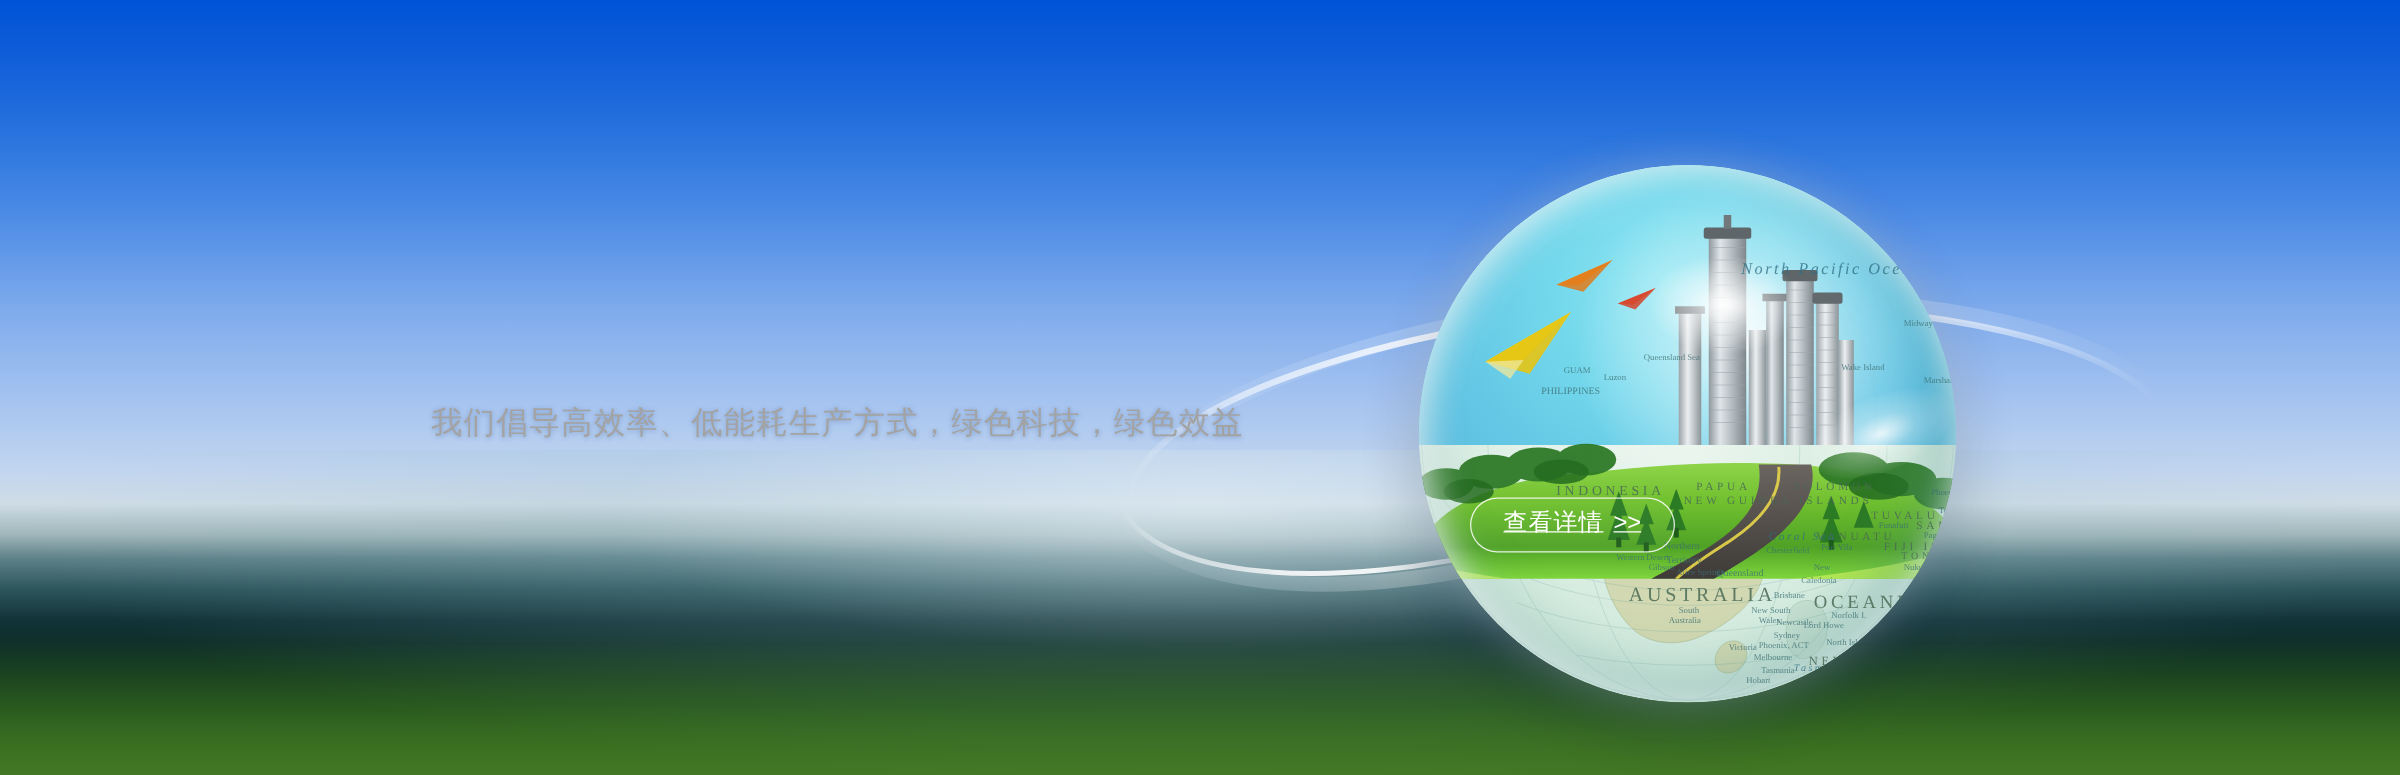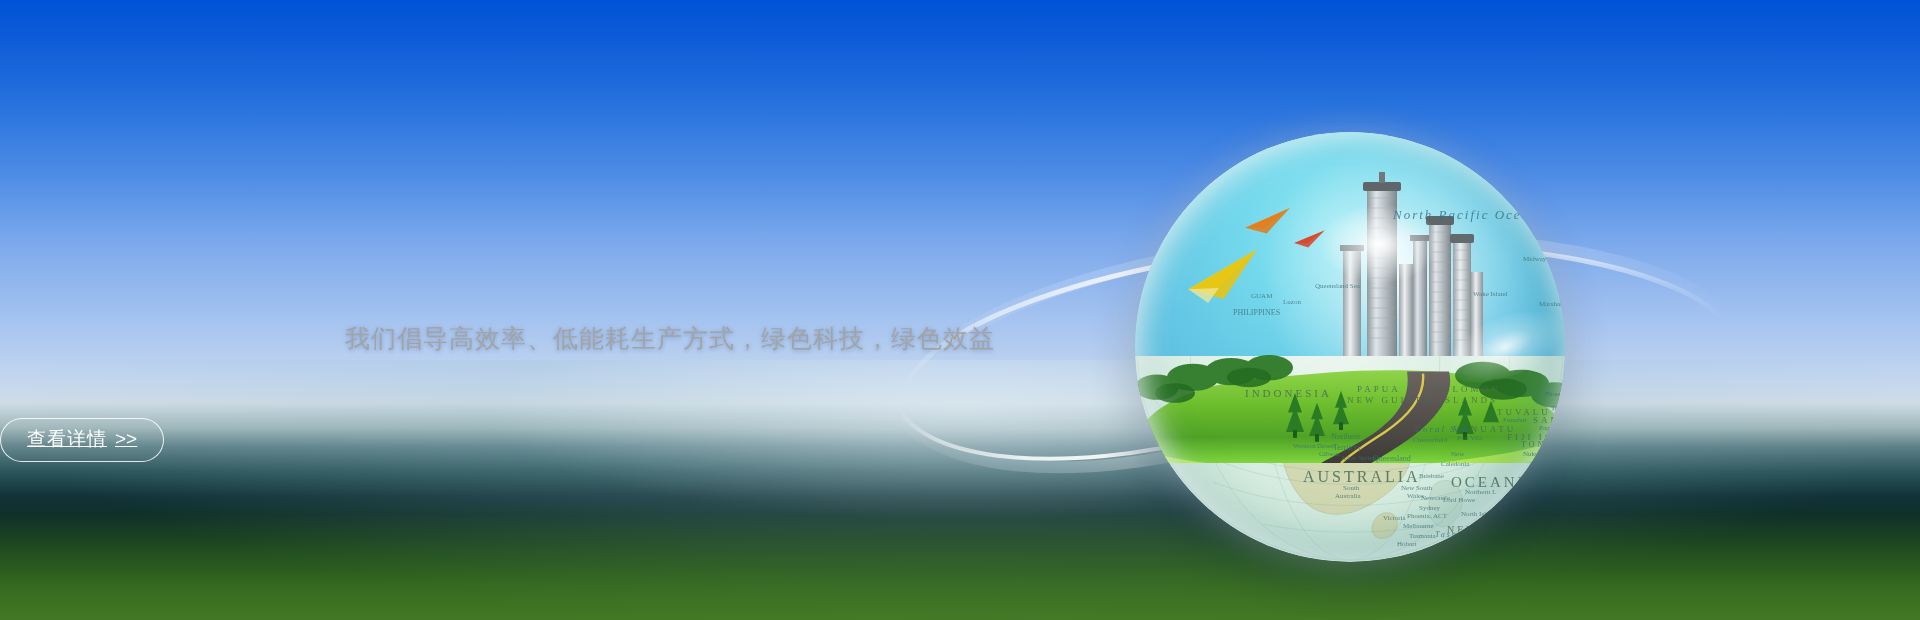--- a/index.html
+++ b/index.html
@@ -222,23 +222,23 @@
     font-size: 25px;
     line-height: 36px;
     letter-spacing: 1px;
     font-weight: 400;
     text-shadow: 0 1px 4px rgba(20,60,120,0.30);
     pointer-events: auto;
   }
   .cta-row {
     position: absolute;
     left: 0;
-    top: 418px;
+    top: 398px;
     width: 1340px;
-    text-align: left;
+    text-align: right;
     pointer-events: auto;
   }
   .cta {
     display: inline-block;
     box-sizing: border-box;
     min-width: 140px;
     padding: 9px 26px 11px;
     border: 1px solid rgba(255,255,255,0.85);
     border-radius: 22px;
     color: #ffffff;
@@ -490,21 +490,21 @@
           <span class="map-label" style="left: 266px; top: 352px; font-size: 7px;">New South</span>
           <span class="map-label" style="left: 272px; top: 360px; font-size: 7px;">Wales</span>
           <span class="map-label" style="left: 208px; top: 352px; font-size: 7px;">South</span>
           <span class="map-label" style="left: 200px; top: 360px; font-size: 7px;">Australia</span>
           <span class="map-label" style="left: 286px; top: 362px; font-size: 7px;">Newcastle</span>
           <span class="map-label" style="left: 284px; top: 372px; font-size: 7px;">Sydney</span>
           <span class="map-label" style="left: 272px; top: 380px; font-size: 7px;">Phoenix, ACT</span>
           <span class="map-label" style="left: 248px; top: 382px; font-size: 7px;">Victoria</span>
           <span class="map-label" style="left: 268px; top: 390px; font-size: 7px;">Melbourne</span>
           <span class="map-label big" style="left: 316px; top: 342px; font-size: 15px;">OCEANIA</span>
-          <span class="map-label" style="left: 330px; top: 356px; font-size: 7px;">Northern I.</span>
+          <span class="map-label" style="left: 330px; top: 356px; font-size: 7px;">Norfolk I.</span>
           <span class="map-label" style="left: 308px; top: 364px; font-size: 7px;">Lord Howe</span>
           <span class="map-label" style="left: 326px; top: 378px; font-size: 7px;">North Island</span>
           <span class="map-label big" style="left: 312px; top: 392px; font-size: 10px;">NEW ZEALAND</span>
           <span class="map-label ocean" style="left: 300px; top: 398px; font-size: 8px;">Tasman Sea</span>
           <span class="map-label" style="left: 322px; top: 404px; font-size: 7px; margin-left: 36px;">South Island</span>
           <span class="map-label" style="left: 274px; top: 400px; font-size: 7px; font-family: Liberation Serif, serif;">Tasmania</span>
           <span class="map-label" style="left: 262px; top: 408px; font-size: 7px;">Hobart</span>
           <span class="map-label" style="left: 320px; top: 414px; font-size: 7px;">Stewart I.</span>
           <span class="map-label" style="left: 310px; top: 424px; font-size: 7px;">Auckland Is.</span>
           <span class="map-label" style="left: 410px; top: 258px; font-size: 7px;">Phoenix Is.</span>

